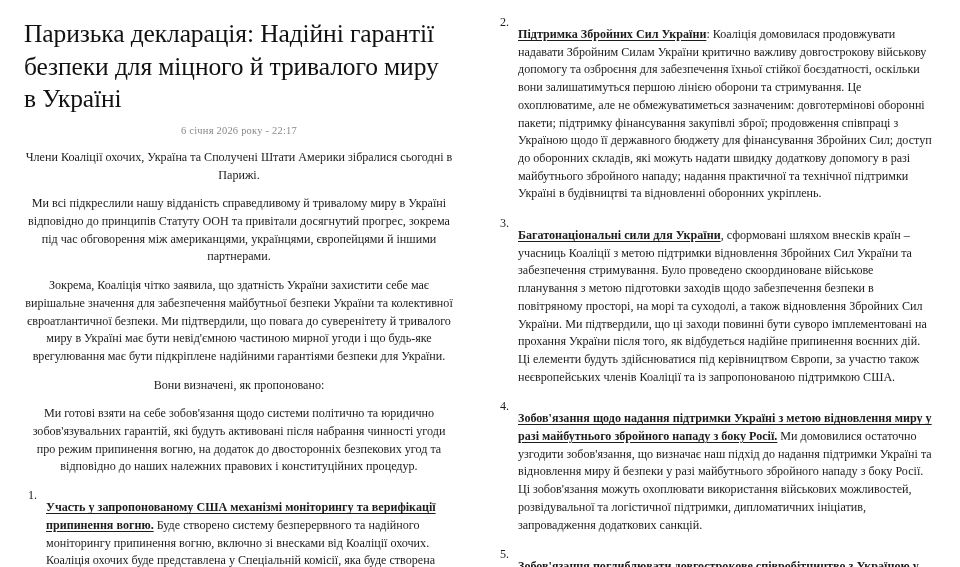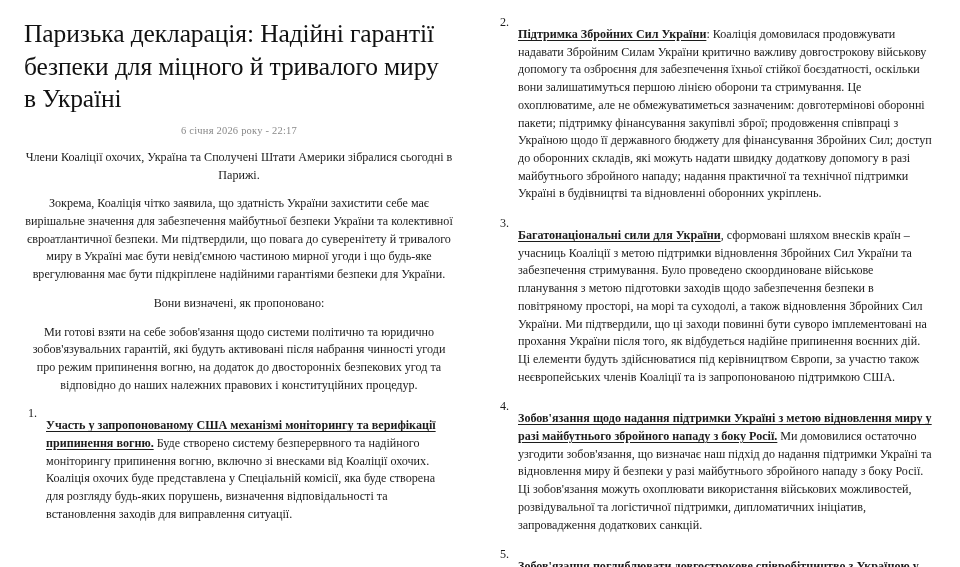--- a/index.html
+++ b/index.html
@@ -94,20 +94,21 @@
 <body>
 
 <div id="page">
   <div class="columns">
 
     <div class="col col-left">
       <h1 class="title">Паризька декларація: Надійні гарантії безпеки для міцного й тривалого миру в Україні</h1>
       <div class="date">6 січня 2026 року - 22:17</div>
 
       <p class="body">Члени Коаліції охочих, Україна та Сполучені Штати Америки зібралися сьогодні в Парижі.</p>
+      <p class="body">Ми всі підкреслили нашу відданість справедливому й тривалому миру в Україні відповідно до принципів Статуту ООН та привітали досягнутий прогрес, зокрема під час обговорення між американцями, українцями, європейцями й іншими партнерами.</p>
       <p class="body">Зокрема, Коаліція чітко заявила, що здатність України захистити себе має вирішальне значення для забезпечення майбутньої безпеки України та колективної євроатлантичної безпеки. Ми підтвердили, що повага до суверенітету й тривалого миру в Україні має бути невід'ємною частиною мирної угоди і що будь-яке врегулювання має бути підкріплене надійними гарантіями безпеки для України.</p>
       <p class="body">Вони визначені, як пропоновано:</p>
       <p class="body">Ми готові взяти на себе зобов'язання щодо системи політично та юридично зобов'язувальних гарантій, які будуть активовані після набрання чинності угоди про режим припинення вогню, на додаток до двосторонніх безпекових угод та відповідно до наших належних правових і конституційних процедур.</p>
 
       <ul class="list">
         <li class="list-item">
           <span class="list-num">1.</span>
           <span class="list-text"><span class="lead">Участь у запропонованому США механізмі моніторингу та верифікації припинення вогню.</span><span class="tail"> Буде створено систему безперервного та надійного моніторингу припинення вогню, включно зі внесками від Коаліції охочих. Коаліція охочих буде представлена у Спеціальній комісії, яка буде створена для розгляду будь-яких порушень, визначення відповідальності та встановлення заходів для виправлення ситуації.</span></span>
         </li>
       </ul>

